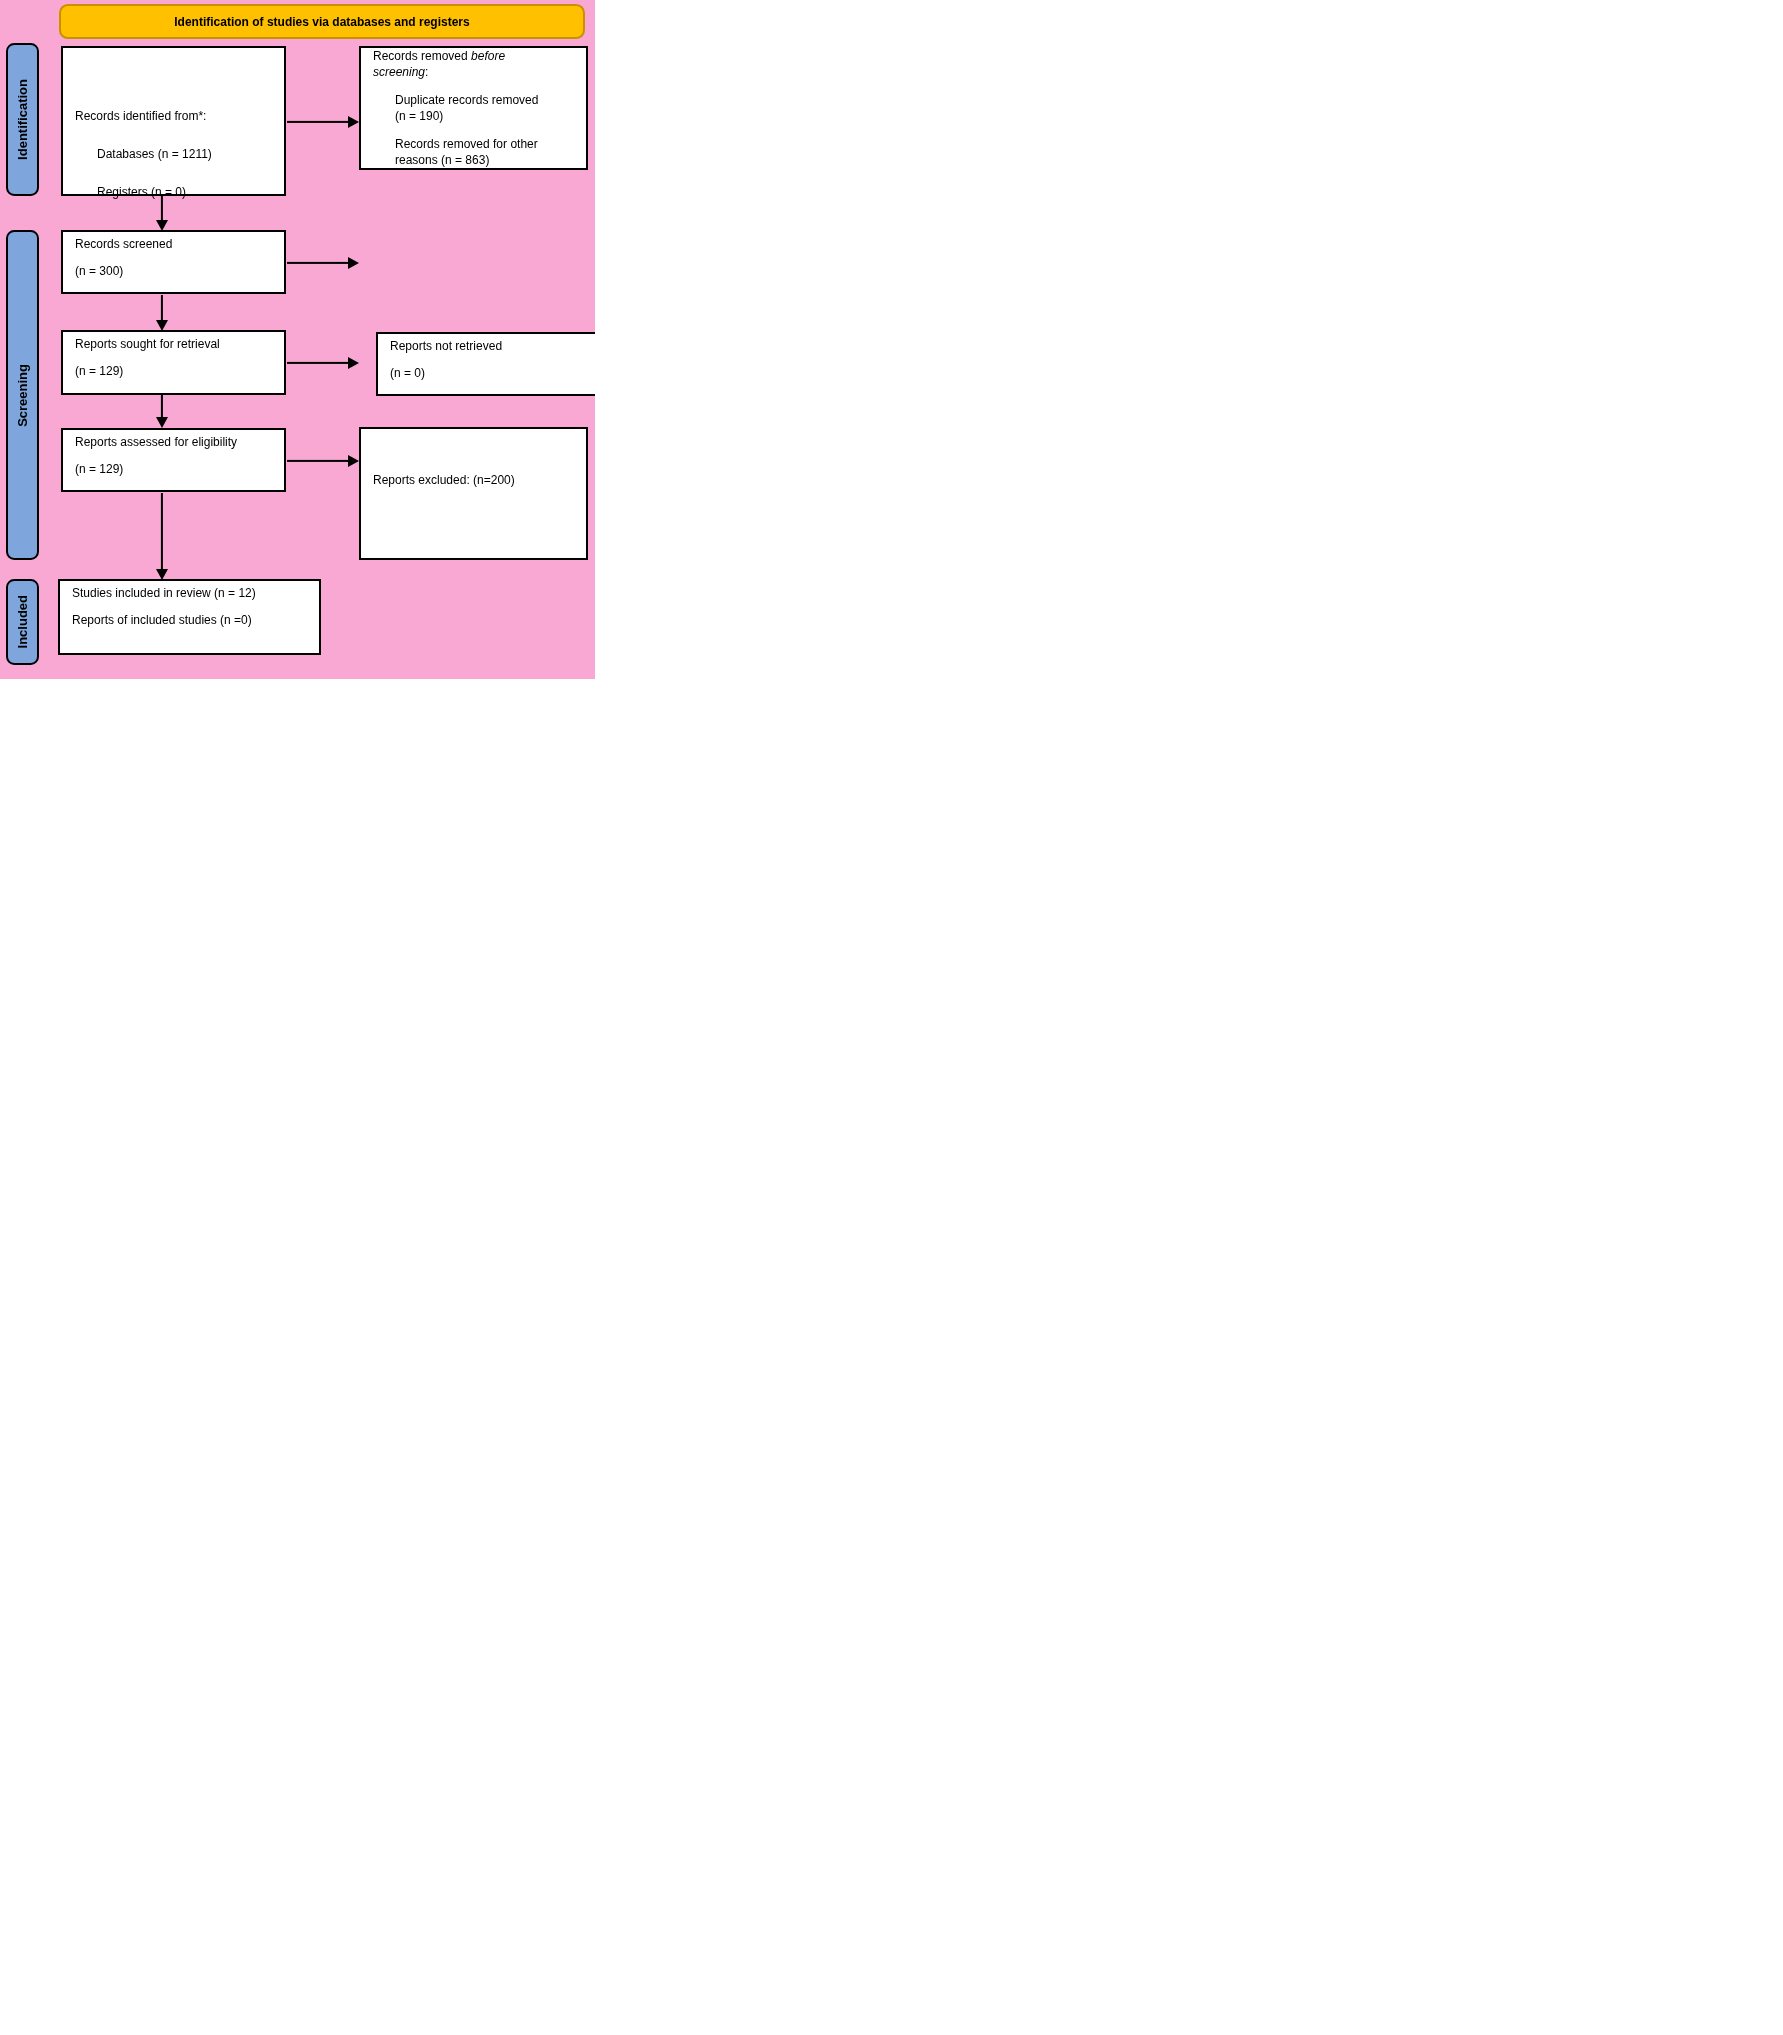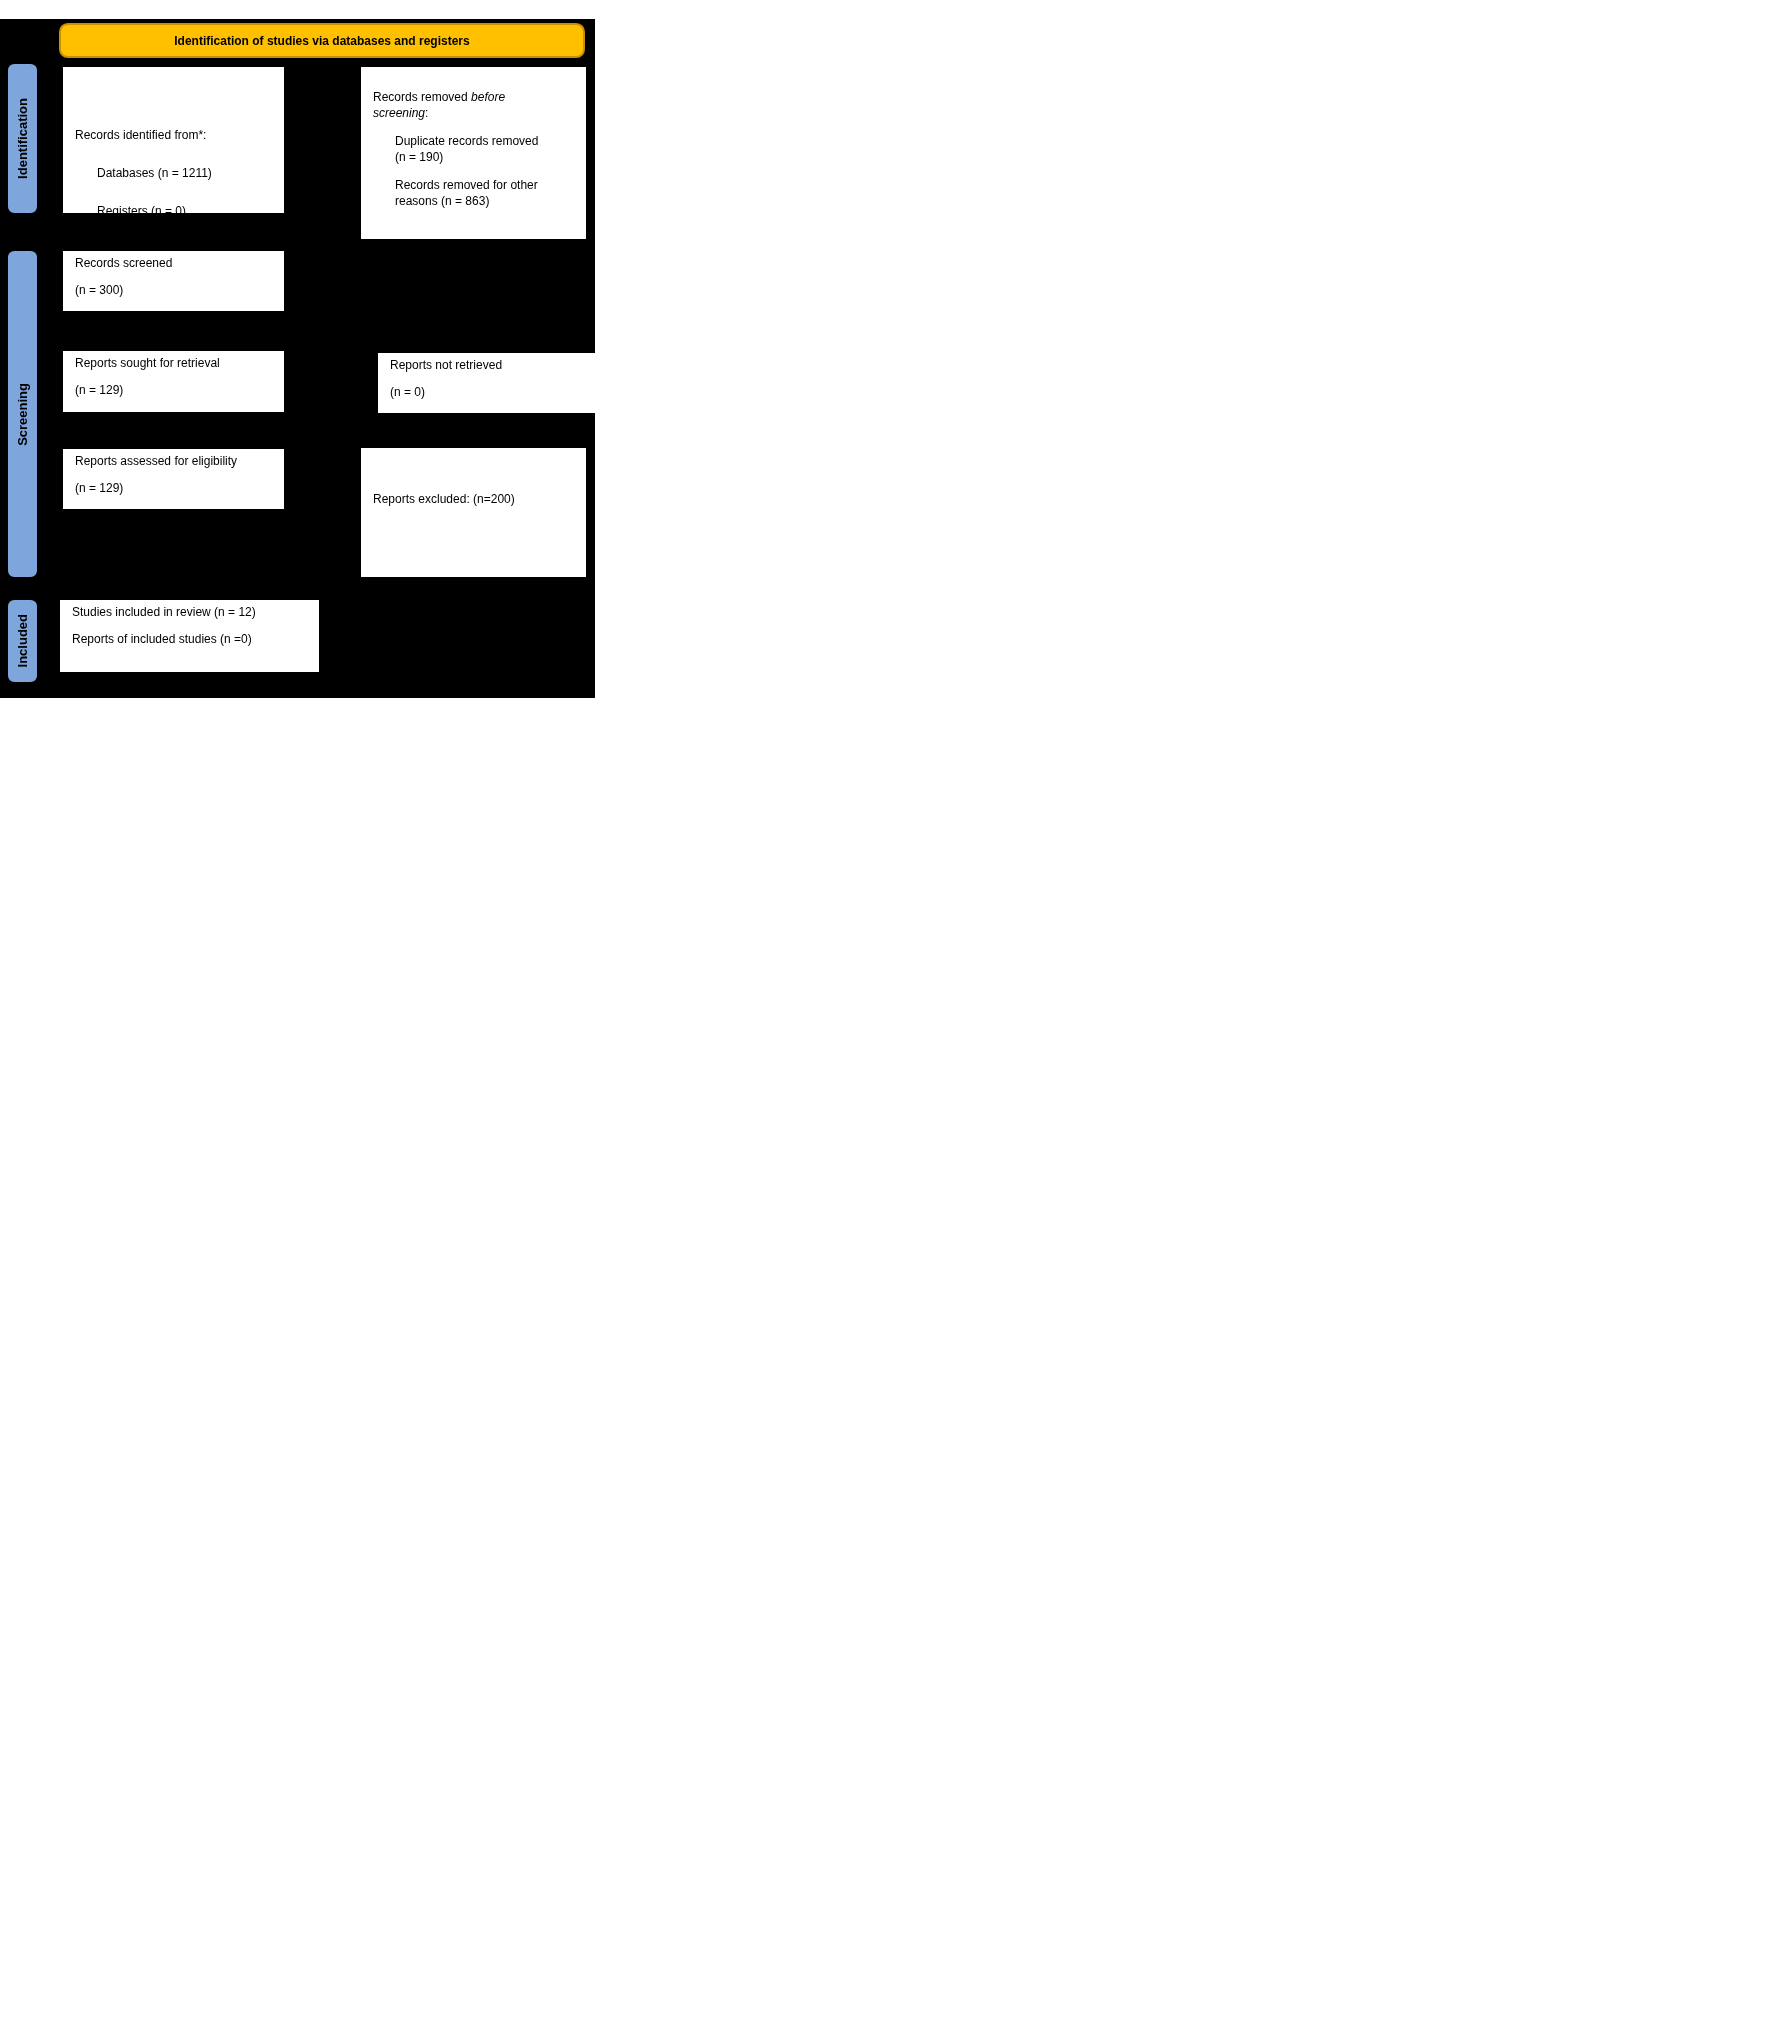--- a/index.html
+++ b/index.html
@@ -14,23 +14,22 @@
   * { box-sizing: border-box; margin: 0; padding: 0; }
   html, body { background: #ffffff; }
   body {
     font-family: "Liberation Sans", sans-serif;
     color: var(--text-color);
   }
   .canvas {
     position: relative;
     width: 595px;
     height: 679px;
-    background: #000000;
+    background: #f9a8d4;
     overflow: hidden;
-    margin-top: 19px;
   }
   .banner {
     position: absolute;
     left: 59px; top: 4.4px;
     width: 526px; height: 35px;
     background: var(--banner-fill);
     border: 2.7px solid var(--banner-border);
     border-radius: 8.8px;
     display: flex; align-items: center; justify-content: center;
     font-weight: bold; font-size: 12px;
@@ -60,21 +59,21 @@
     border: 2.2px solid var(--box-border);
     font-size: 12px;
     line-height: 16px;
   }
   .box .line { padding-left: 12px; padding-right: 4.4px; }
   .box .indent { margin-left: 22px; }
 
   .box-records-identified { left: 61px; top: 46px;  width: 225px; height: 150px; padding-top: 60px; }
   .box-records-identified .line + .line { margin-top: 22px; }
 
-  .box-records-removed { left: 359px; top: 46px; width: 229px; height: 176px; padding-top: 22px; }
+  .box-records-removed { left: 359px; top: 46px; width: 229px; height: 124px; }
   .box-records-removed .intro { max-width: 177px; }
   .box-records-removed .indent { max-width: 160px; margin-top: 12px; }
 
   .box-two-line { padding-top: 4px; }
   .box-two-line .line + .line { margin-top: 11px; }
 
   .box-records-screened  { left: 61px; top: 230px; width: 225px; height: 64px; }
   .box-records-excluded  { left: 359px; top: 230px; width: 229px; height: 64px; }
   .box-reports-sought    { left: 61px; top: 330px; width: 225px; height: 65px; }
   .box-reports-not-retrieved { left: 376px; top: 332px; width: 229px; height: 64px; }

